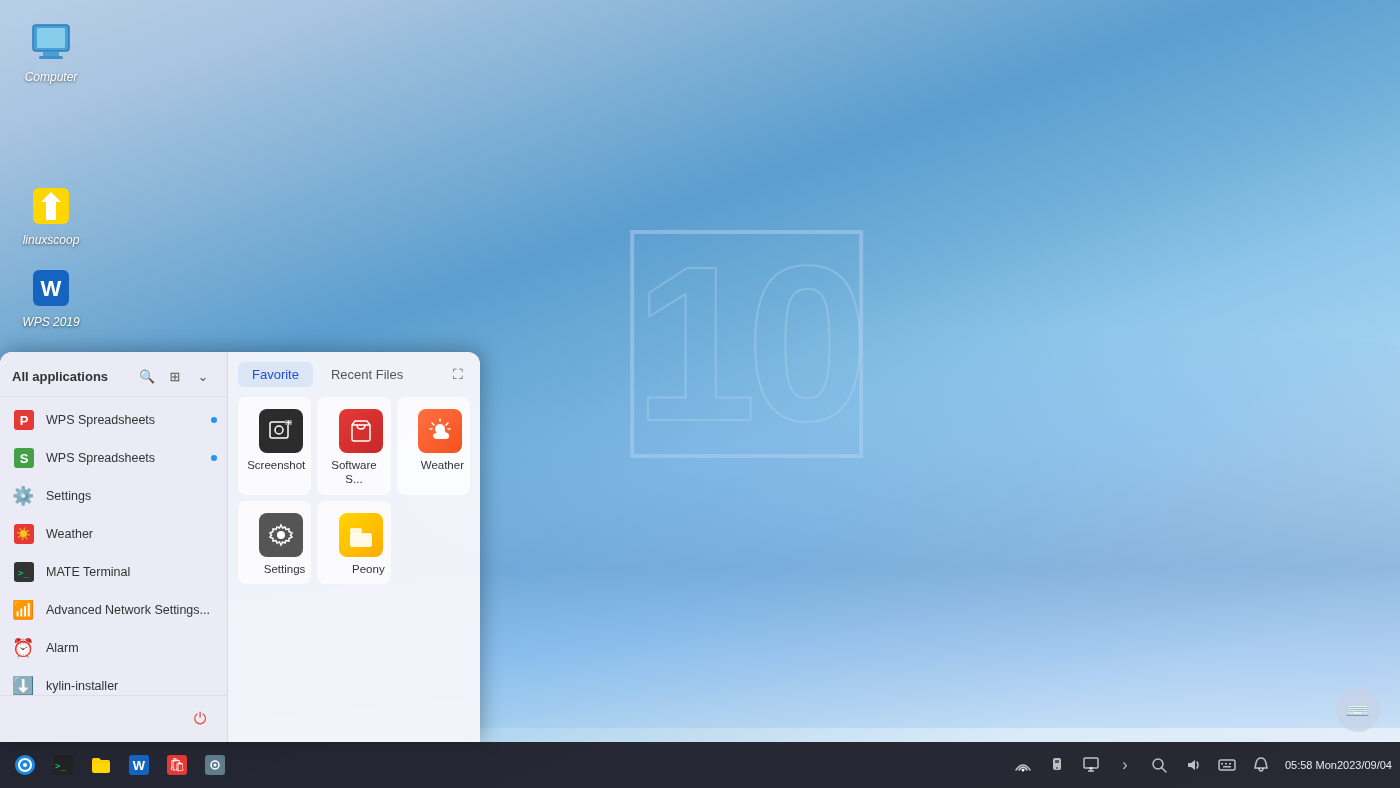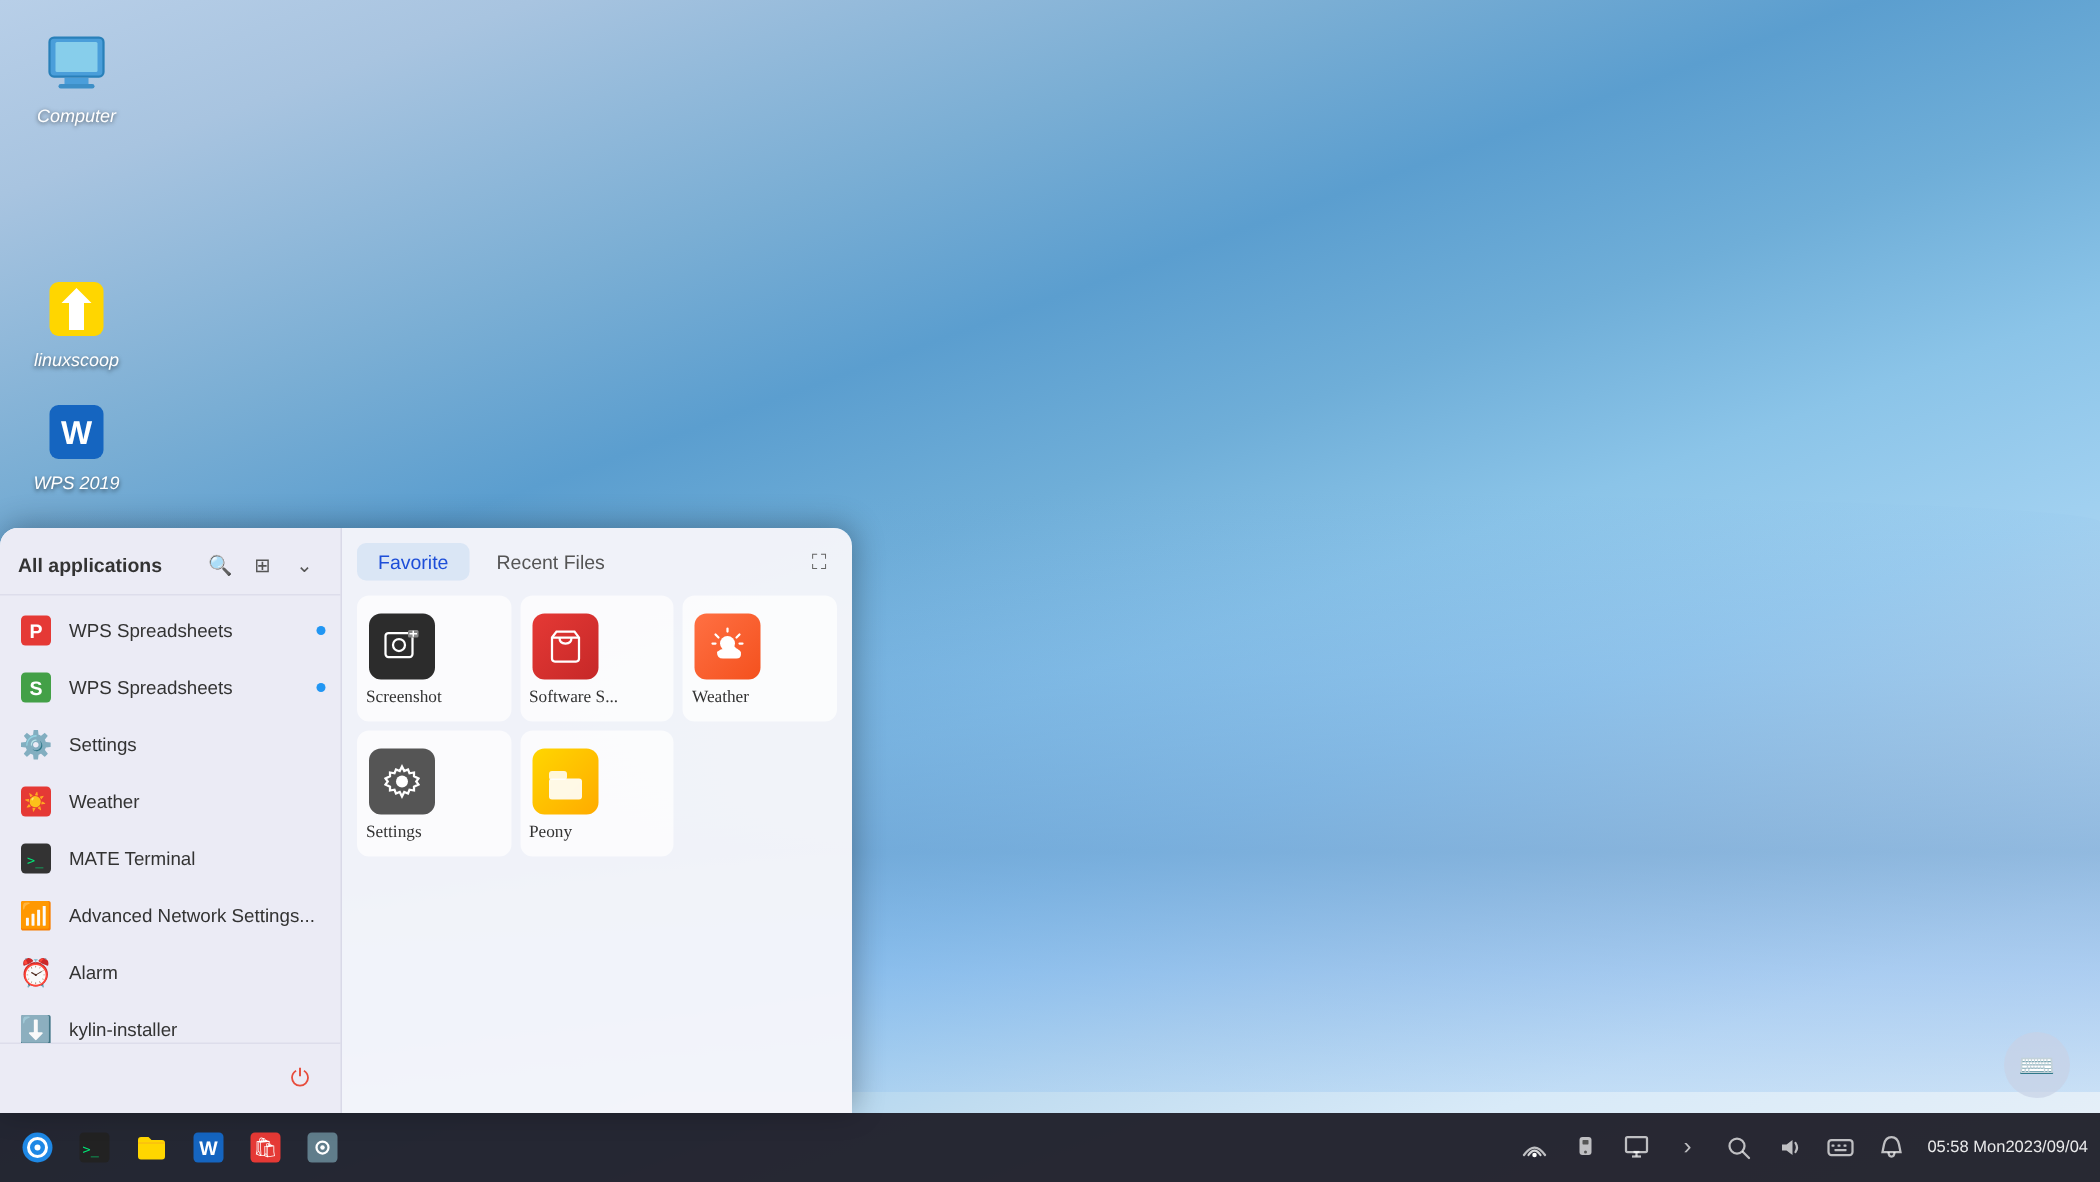--- a/index.html
+++ b/index.html
@@ -134,21 +134,21 @@
       line-height: 1.3;
       margin-left: 4px;
       cursor: pointer;
     }
 
     
     #start-menu {
       position: absolute;
       bottom: 46px;
       left: 0;
-      width: 568px;
+      width: 480px;
       height: 390px;
       background: rgba(245,245,250,0.97);
       border-radius: 12px 12px 0 0;
       display: flex;
       z-index: 200;
       box-shadow: 2px -2px 20px rgba(0,0,0,0.3);
       overflow: hidden;
     }
 
     
@@ -297,26 +297,25 @@
 
     #favorites-grid {
       display: grid;
       grid-template-columns: repeat(3, 1fr);
       gap: 6px;
     }
 
     .fav-item {
       display: flex;
       flex-direction: column;
-      align-items: flex-start;
+      align-items: flex-end;
       padding: 10px 6px 8px;
       border-radius: 8px;
       cursor: pointer;
       background: rgba(255,255,255,0.7);
-      font-family: Liberation Serif, serif;
     }
 
     .fav-icon {
       width: 48px;
       height: 48px;
       display: flex;
       align-items: center;
       justify-content: center;
       font-size: 32px;
       margin-bottom: 4px;
@@ -409,20 +408,21 @@
       justify-content: center;
       color: white;
       font-size: 22px;
     }
   </style>
 </head>
 <body>
 
 <div id="desktop">
 
+  <div id="watermark">10</div>
 
   <div class="desktop-icon" style="top:20px;left:15px;">
     <div class="icon-img">
       <svg width="44" height="44" viewBox="0 0 44 44">
         <rect x="4" y="4" width="36" height="26" rx="3" fill="#4a9eda" stroke="#2980b9" stroke-width="1.5"></rect>
         <rect x="8" y="7" width="28" height="20" rx="1" fill="#87ceeb"></rect>
         <rect x="14" y="31" width="16" height="4" fill="#4a9eda"></rect>
         <rect x="10" y="35" width="24" height="3" rx="1.5" fill="#3d8fc7"></rect>
       </svg>
     </div>

